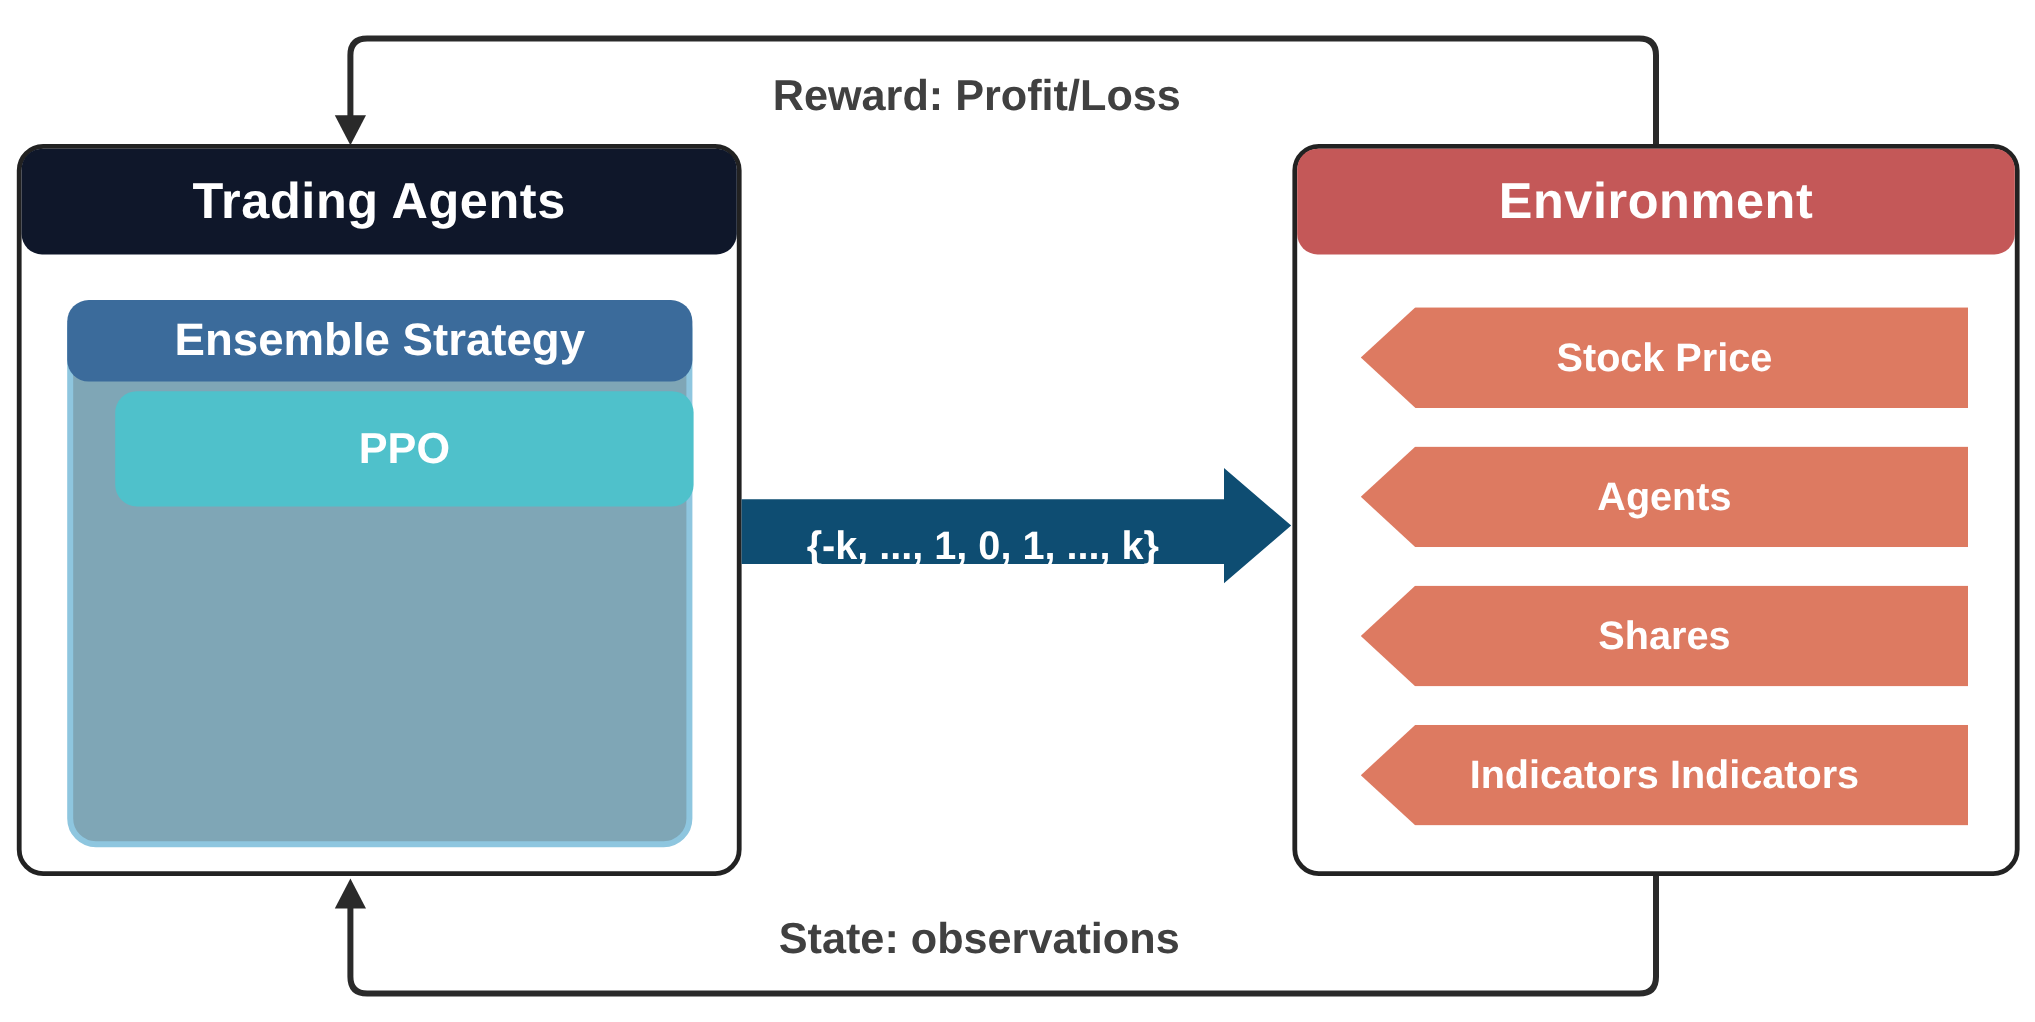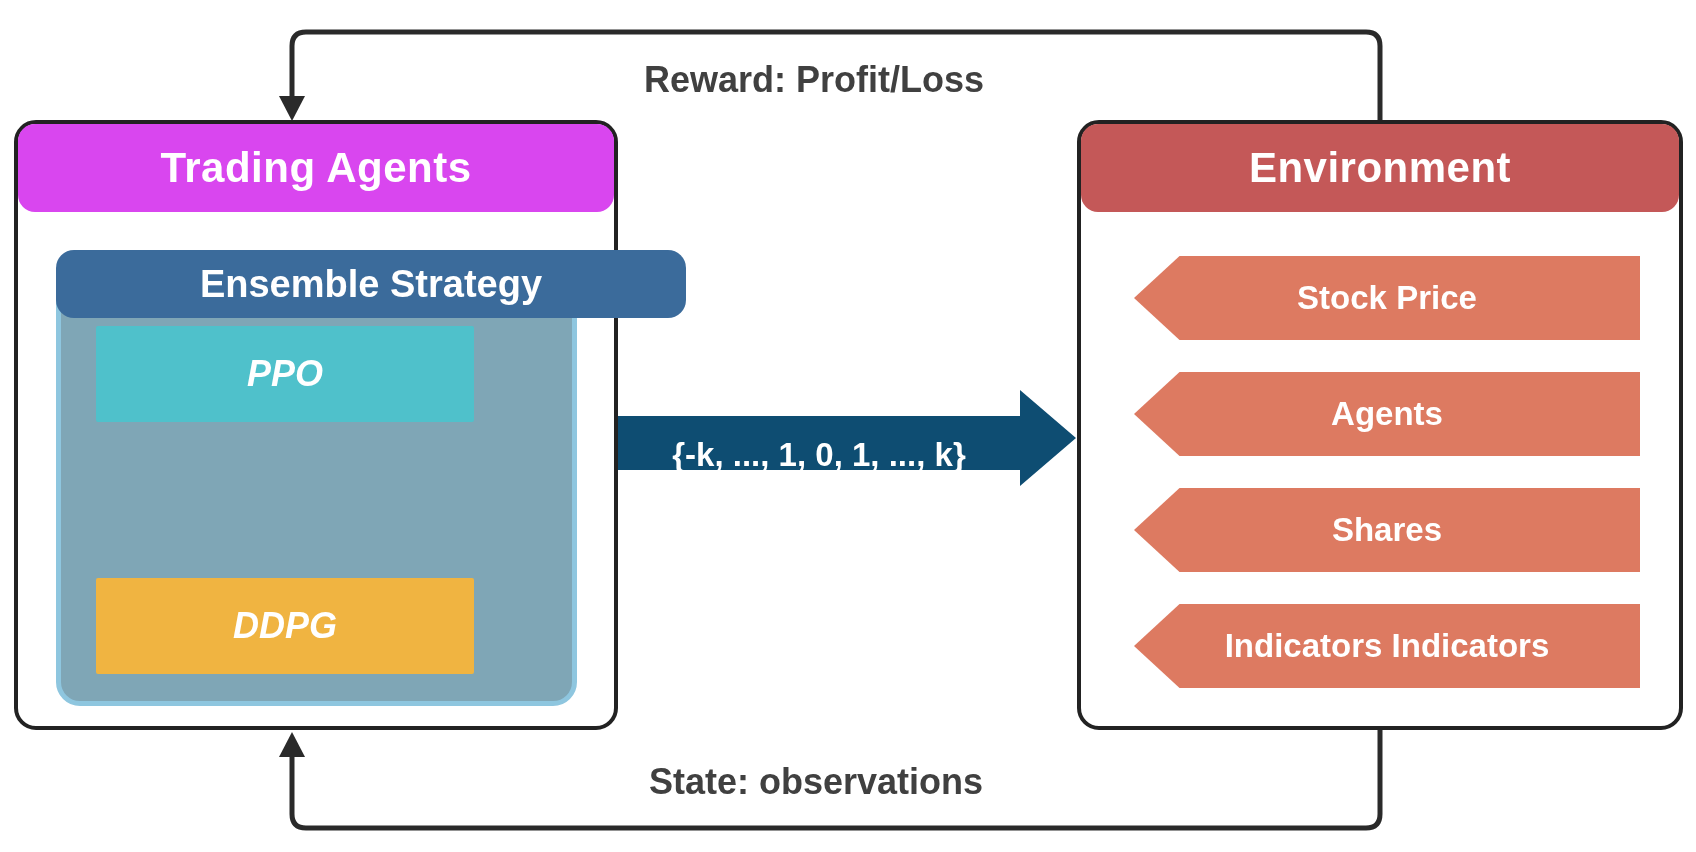--- a/index.html
+++ b/index.html
@@ -11,38 +11,38 @@
     position:absolute;background:#ffffff;border:4px solid #222222;border-radius:22px;
     box-sizing:border-box;
   }
   #trading-box{left:14px;top:120px;width:604px;height:610px;}
   #env-box{left:1077px;top:120px;width:606px;height:610px;}
   .box-header{
     position:absolute;left:0;top:0;width:100%;height:88px;border-radius:17px;
     display:flex;align-items:center;justify-content:center;
     color:#ffffff;font-size:42px;font-weight:700;letter-spacing:0.5px;
   }
-  #trading-header{background:#d946ef;}
+  #trading-header{background:#0f172a;}
   #env-header{background:#C45858;}
 
   
   #ensemble-body{
     position:absolute;left:38px;top:126px;width:521px;height:456px;
     background:#7FA6B6;border:5px solid #8EC6DF;border-radius:24px;box-sizing:border-box;
   }
   #ensemble-header{
-    position:absolute;left:38px;top:126px;width:630px;height:68px;
+    position:absolute;left:38px;top:126px;width:521px;height:68px;
     background:#3B6B9B;border-radius:18px;z-index:2;
     display:flex;align-items:center;justify-content:center;
     color:#ffffff;font-size:38px;font-weight:700;
   }
   .agent{
-    position:absolute;left:78px;width:378px;height:96px;border-radius:2px;z-index:2;
+    position:absolute;left:78px;width:482px;height:96px;border-radius:18px;z-index:2;
     display:flex;align-items:center;justify-content:center;
-    color:#ffffff;font-size:36px;font-weight:700;font-style:italic;
+    color:#ffffff;font-size:36px;font-weight:700;
   }
   #agent-ppo{top:202px;background:#4FC1CB;}
   #agent-a2c{top:328px;background:#0E87C9;}
   #agent-ddpg{top:454px;background:#F0B441;}
 
   
   .env-tag{
     position:absolute;left:53px;width:506px;height:84px;background:#DD7A61;z-index:2;
     clip-path:polygon(9% 0, 100% 0, 100% 100%, 9% 100%, 0 50%);
     display:flex;align-items:center;justify-content:center;
@@ -76,23 +76,20 @@
     <div class="box-header" id="trading-header">
       <span>Trading Agents</span>
     </div>
     <div id="ensemble-body"></div>
     <div id="ensemble-header">
       <span>Ensemble Strategy</span>
     </div>
     <div class="agent" id="agent-ppo">
       <span>PPO</span>
     </div>
-    <div class="agent" id="agent-ddpg">
-      <span>DDPG</span>
-    </div>
   </div>
 
   <div class="box" id="env-box">
     <div class="box-header" id="env-header">
       <span>Environment</span>
     </div>
     <div class="env-tag" id="env-tag-0">
       <span>Stock Price</span>
     </div>
     <div class="env-tag" id="env-tag-1">

